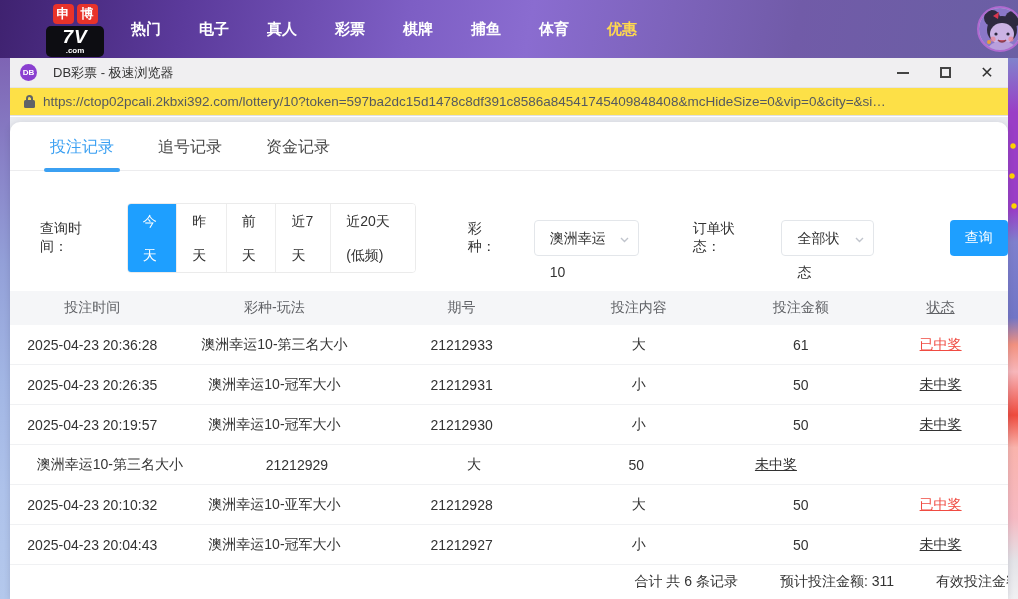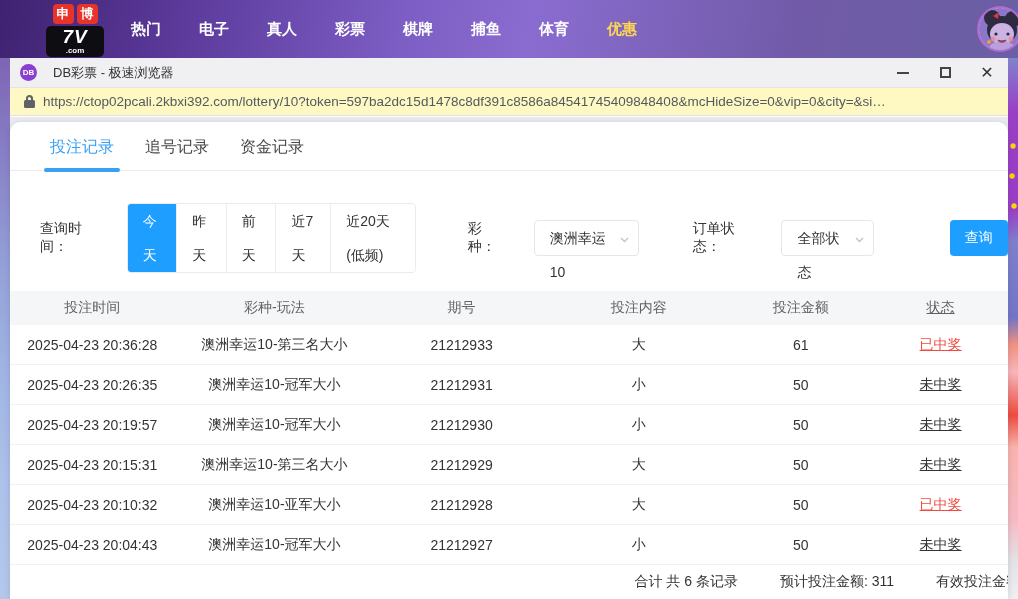--- a/index.html
+++ b/index.html
@@ -39,34 +39,34 @@
   .titlebar { height:30px; background:#f0eff1; display:flex; align-items:center; padding-left:10px;
     border-bottom:1px solid #e4e3e6; }
   .favicon { width:17px; height:17px; border-radius:50%; background:#8a3fd0; color:#fff; font-size:8px;
     font-weight:bold; display:flex; align-items:center; justify-content:center; }
   .win-title { font-size:13px; color:#333; margin-left:16px; }
   .win-controls { margin-left:auto; display:flex; height:30px; }
   .win-btn { width:42px; display:flex; align-items:center; justify-content:center; color:#333; cursor:pointer; }
   .glyph-min { width:12px; height:0; border-top:2px solid #444; display:block; }
   .glyph-max { width:11px; height:11px; border:2px solid #444; display:block; }
   .glyph-close { font-size:16px; line-height:16px; color:#333; }
-  .urlbar { height:28px; background:#fef9c3; border-bottom:1px solid #e0e0e4; display:flex; align-items:center;
+  .urlbar { height:28px; background:#fde047; border-bottom:1px solid #e0e0e4; display:flex; align-items:center;
     padding:0 10px; }
   .lock-icon { width:11px; height:13px; position:relative; margin:0 8px 0 4px; flex:none; }
   .lock-body { position:absolute; left:0; bottom:0; width:11px; height:8px; background:#5f6368; border-radius:1.5px; }
   .lock-arc { position:absolute; left:2px; top:0; width:7px; height:8px; border:2px solid #5f6368;
     border-bottom:none; border-radius:5px 5px 0 0; }
   .url-text { font-size:13.5px; color:#55595f; white-space:nowrap; overflow:hidden; }
 
   
   .page-bg { position:absolute; left:0; top:59px; width:998px; height:482px; background:#e9ebf0; }
   .card { position:absolute; left:0; top:5px; width:998px; height:477px; background:#fff;
     border-radius:10px 10px 0 0; box-shadow:0 1px 6px rgba(60,60,90,.18); overflow:hidden; }
 
-  .tabs { display:flex; gap:31px; padding:15px 0 0 40px; border-bottom:1px solid #ececee; }
+  .tabs { display:flex; gap:44px; padding:15px 0 0 40px; border-bottom:1px solid #ececee; }
   .tab { font-size:16px; color:#4a4a4a; padding-bottom:12px; position:relative; cursor:pointer; }
   .tab.active { color:#3ba0f2; }
   .tab.active::after { content:""; position:absolute; left:-6px; right:-6px; bottom:-2px; height:4px;
     border-radius:2px; background:#3ba0f2; }
 
   .filter-row { display:flex; align-items:center; margin:32px 0 0 30px;gap:28px; }
   .f-label { font-size:14px; color:#333; }
   .seg { display:flex; border:1px solid #ebebeb; border-radius:4px; overflow:hidden; margin-left:2px; }
   .seg-opt { font-size:14px; color:#333; line-height:34px; padding:0 15px; cursor:pointer;
     border-left:1px solid #ededed; background:#fff; }
@@ -235,21 +235,20 @@
               </div>
               <div class="t-row">
                 <div class="t-cell c0">2025-04-23 20:19:57</div>
                 <div class="t-cell c1">澳洲幸运10-冠军大小</div>
                 <div class="t-cell c2">21212930</div>
                 <div class="t-cell c3">小</div>
                 <div class="t-cell c4">50</div>
                 <div class="t-cell c5">未中奖</div>
               </div>
               <div class="t-row">
-                <div class="t-cell c0">2025-04-23 20:15:31</div>
                 <div class="t-cell c1">澳洲幸运10-第三名大小</div>
                 <div class="t-cell c2">21212929</div>
                 <div class="t-cell c3">大</div>
                 <div class="t-cell c4">50</div>
                 <div class="t-cell c5">未中奖</div>
               </div>
               <div class="t-row">
                 <div class="t-cell c0">2025-04-23 20:10:32</div>
                 <div class="t-cell c1">澳洲幸运10-亚军大小</div>
                 <div class="t-cell c2">21212928</div>

